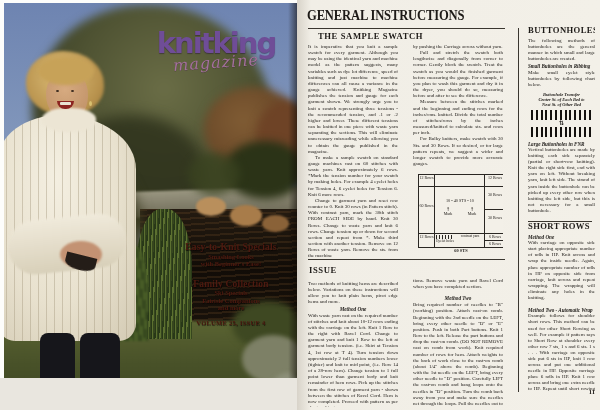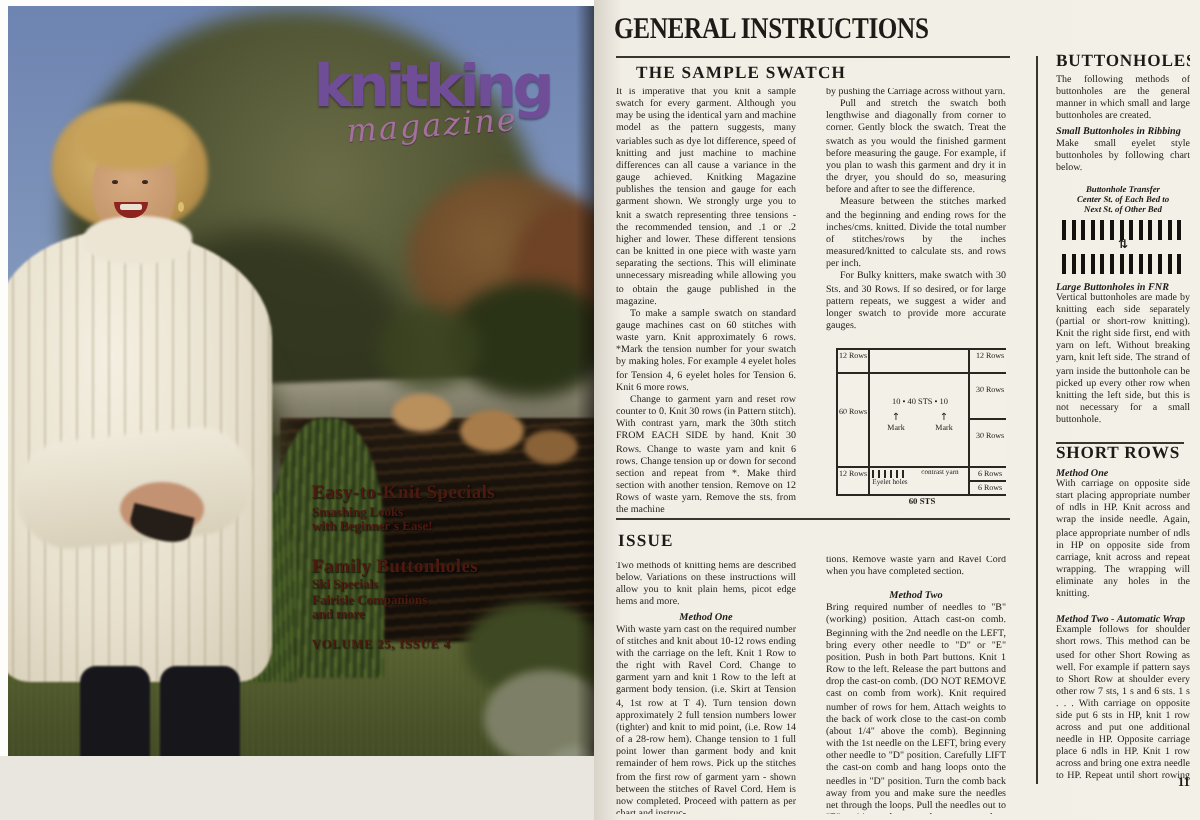--- a/index.html
+++ b/index.html
@@ -89,21 +89,21 @@
   
   .logo{position:absolute;left:132px;top:26px;width:160px;text-align:center;z-index:40;}
   .logo-main{font-family:"DejaVu Sans","Liberation Sans",sans-serif;font-weight:bold;
     font-size:29px;line-height:28px;letter-spacing:-2px;color:#6f4d97;
     text-shadow:0 1px 1px rgba(30,15,50,.45);}
   .logo-sub{font-family:"DejaVu Serif","Liberation Serif",serif;font-style:italic;
     font-size:16px;line-height:15px;letter-spacing:1px;color:#a5709d;
     transform:rotate(-4deg);margin-top:-2px;text-shadow:0 .5px .5px rgba(30,15,40,.4);}
 
   
-  .features{position:absolute;left:152px;top:240px;width:150px;text-align:left;z-index:40;
+  .features{position:absolute;left:152px;top:240px;width:150px;text-align:center;z-index:40;
     color:#4e1a10;text-shadow:.4px .7px .7px rgba(8,4,4,.75);}
   .feat-title{font-size:9.5px;line-height:9.5px;font-weight:bold;letter-spacing:.2px;}
   .feat-line{font-size:6.5px;line-height:7.2px;font-weight:bold;}
   .feat.f1{margin-bottom:13px;} .feat.f2{margin-bottom:8px;} .feat.f3{margin-bottom:11px;} .feat.f4{margin-bottom:3px;}
   .volume{font-size:6.3px;line-height:7px;font-weight:bold;letter-spacing:.4px;}
 
   
   .right-page{position:absolute;left:297px;top:0;width:303px;height:410px;
     background:linear-gradient(90deg,#d8d3c9 0px,#f1eee6 14px,#f3f0e8 100%);
     color:#1d1a17;}
@@ -222,21 +222,21 @@
         <div class="logo-sub">magazine</div>
       </div>
 
       <div class="features">
         <div class="feat f1">
           <div class="feat-title">Easy-to-Knit Specials</div>
           <div class="feat-line">Smashing Looks</div>
           <div class="feat-line">with Beginner's Ease!</div>
         </div>
         <div class="feat f2">
-          <div class="feat-title">Family Buttonholes</div>
+          <div class="feat-title">Family Collection</div>
           <div class="feat-line">Ski Specials</div>
           <div class="feat-line">Fairisle Companions</div>
           <div class="feat-line">and more</div>
         </div>
         <div class="volume">VOLUME 25, ISSUE 4</div>
       </div>
 
       <div class="ph-spine"></div>
     </div>
   </div>

